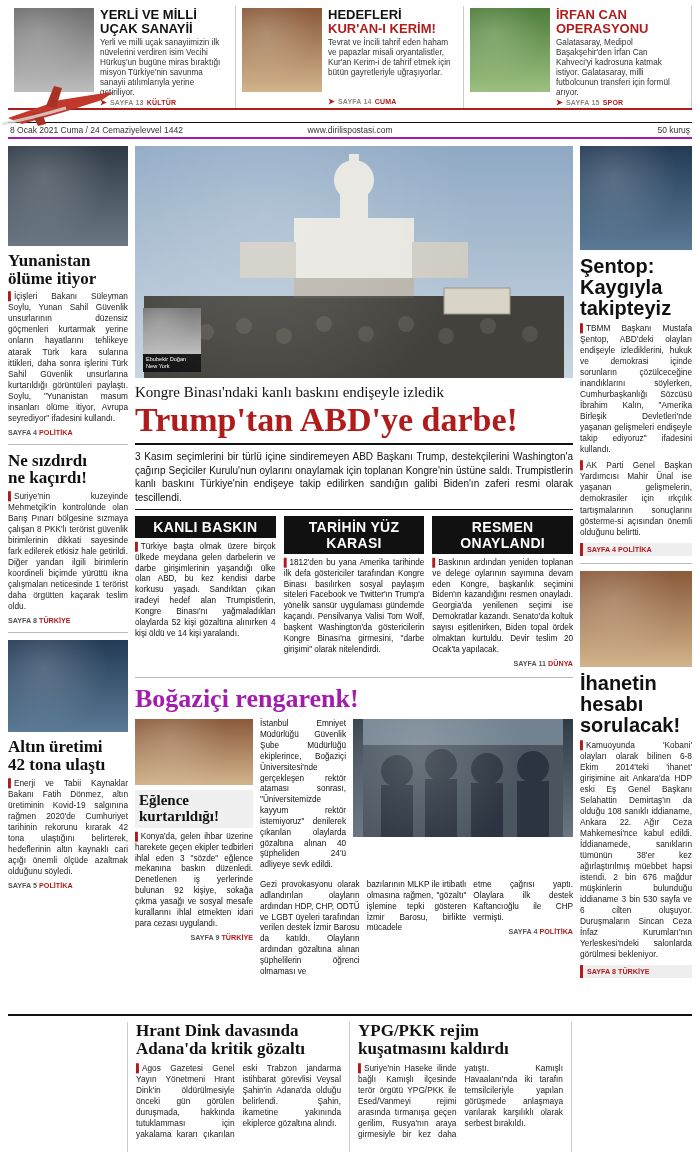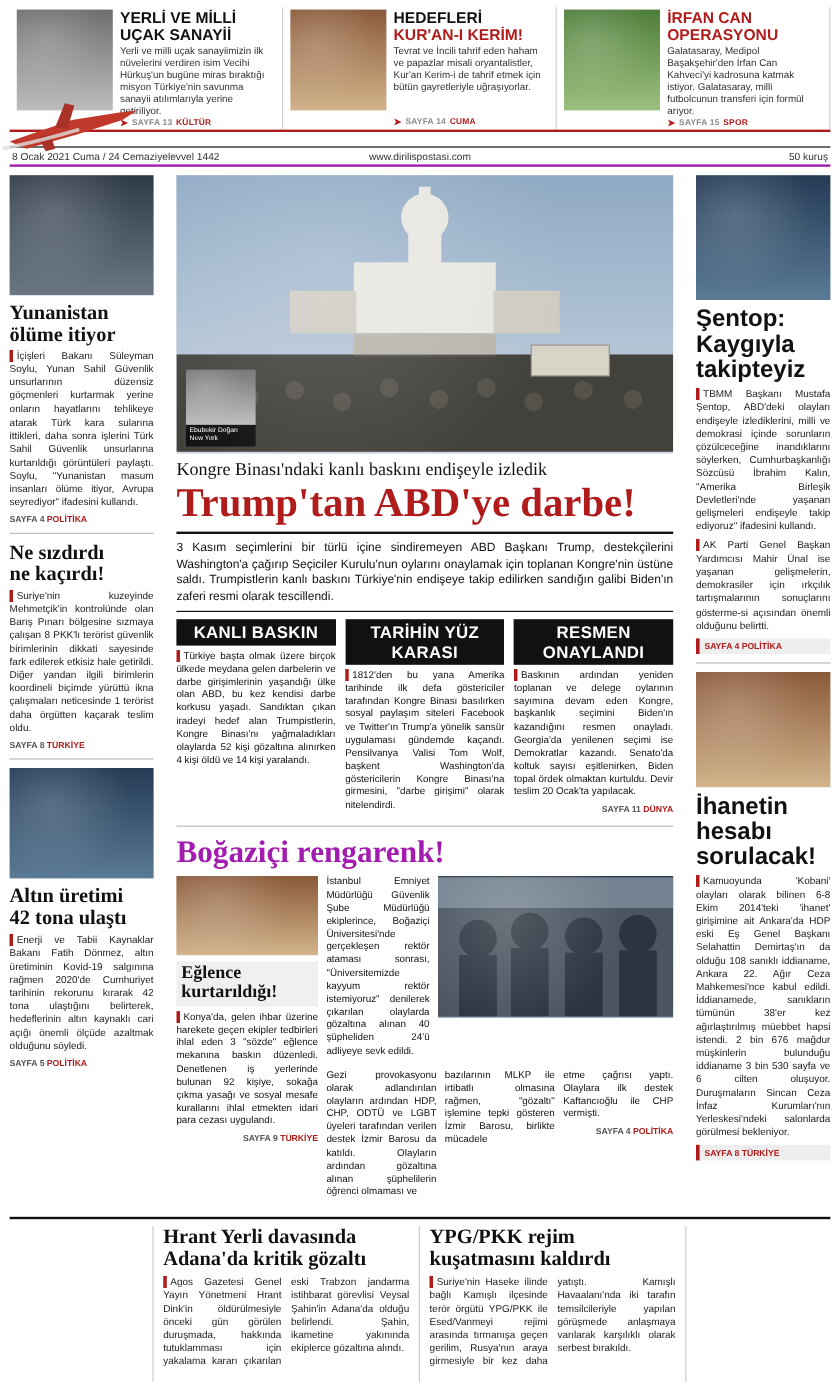--- a/index.html
+++ b/index.html
@@ -47,21 +47,21 @@
     font-size:62px; letter-spacing:2px; line-height:1; color:#111;
   }
   .mastrule { display:flex; align-items:center; justify-content:space-between;
     font-size:8.5px; font-family:"Liberation Sans", sans-serif; color:#333;
     border-top:1px solid #111; border-bottom:2px solid #a21caf; margin-top:6px; padding:2px 2px; }
   .mastrule .c { flex:1; text-align:center; }
   .mastrule .l { flex:1; text-align:left; }
   .mastrule .r { flex:1; text-align:right; }
 
   
-  .grid { display:flex; gap:19px; margin-top:7px; height:860px; }
+  .grid { display:flex; gap:7px; margin-top:7px; height:860px; }
   .colL { width:120px; }
   .colC { flex:1; }
   .colR { width:112px; }
 
   
   .lead-photo { width:100%; height:100px; }
   .hl { font-family:"Liberation Serif", serif; font-weight:bold; font-size:17px; line-height:1.04; margin:6px 0 4px; }
   .body { font-size:8.3px; line-height:1.33; color:#222; font-family:"Liberation Sans", sans-serif; text-align:justify; }
   .body .sq { color:#b01c1c; font-weight:bold; }
   .pagref { font-size:7.2px; font-family:"Liberation Sans", sans-serif; color:#b01c1c; font-weight:bold; margin-top:4px; }
@@ -354,21 +354,21 @@
       </div>
     </div>
 
     <div class="colR">
       <div class="rphoto ph blue"></div>
       <div class="rhl">
         <div>Şentop:</div>
         <div>Kaygıyla</div>
         <div>takipteyiz</div>
       </div>
-      <div class="body"><span class="sq">▌</span><span>TBMM Başkanı Mustafa Şentop, ABD'deki olayları endişeyle izlediklerini, milli ve demokrasi içinde sorunların çözülceceğine inandıklarını söylerken, Cumhurbaşkanlığı Sözcüsü İbrahim Kalın, "Amerika Birleşik Devletleri'nde yaşanan gelişmeleri endişeyle takip ediyoruz" ifadesini kullandı.</span></div>
+      <div class="body"><span class="sq">▌</span><span>TBMM Başkanı Mustafa Şentop, ABD'deki olayları endişeyle izlediklerini, hukuk ve demokrasi içinde sorunların çözülceceğine inandıklarını söylerken, Cumhurbaşkanlığı Sözcüsü İbrahim Kalın, "Amerika Birleşik Devletleri'nde yaşanan gelişmeleri endişeyle takip ediyoruz" ifadesini kullandı.</span></div>
       <div class="body" style="margin-top:5px"><span class="sq">▌</span><span>AK Parti Genel Başkan Yardımcısı Mahir Ünal ise yaşanan gelişmelerin, demokrasiler için ırkçılık tartışmalarının sonuçlarını gösterme-si açısından önemli olduğunu belirtti.</span></div>
       <div class="rbadge">
         <span>SAYFA 4</span>
         <span>POLİTİKA</span>
       </div>
 
       <div class="hr"></div>
 
       <div class="rphoto ph warm" style="height:96px"></div>
       <div class="rhl">
@@ -382,21 +382,21 @@
         <span>TÜRKİYE</span>
       </div>
     </div>
   </div>
 
   <div class="bottom">
     <div class="bcell" style="flex:0 0 120px"></div>
 
     <div class="bcell">
       <div class="bhead">
-        <div>Hrant Yerli davasında</div>
+        <div>Hrant Dink davasında</div>
         <div>Adana'da kritik gözaltı</div>
       </div>
       <div class="body twocol"><span class="sq">▌</span><span>Agos Gazetesi Genel Yayın Yönetmeni Hrant Dink'in öldürülmesiyle önceki gün görülen duruşmada, hakkında tutuklamması için yakalama kararı çıkarılan eski Trabzon jandarma istihbarat görevlisi Veysal Şahin'in Adana'da olduğu belirlendi. Şahin, ikametine yakınında ekiplerce gözaltına alındı.</span></div>
 
     </div>
 
     <div class="bcell">
       <div class="bhead">
         <div>YPG/PKK rejim</div>
         <div>kuşatmasını kaldırdı</div>

